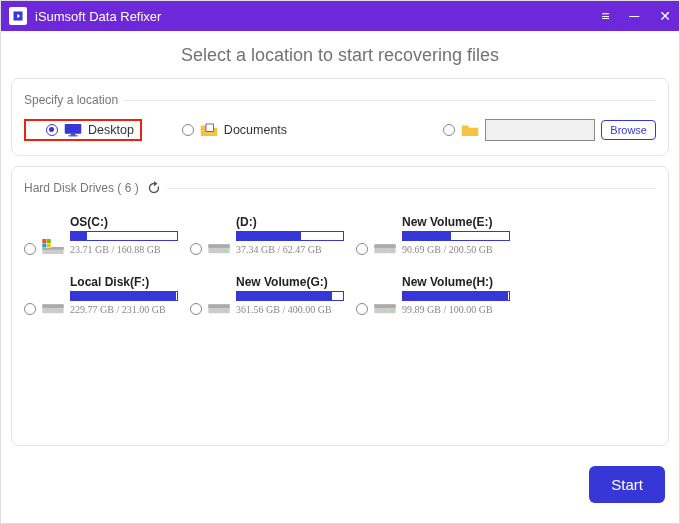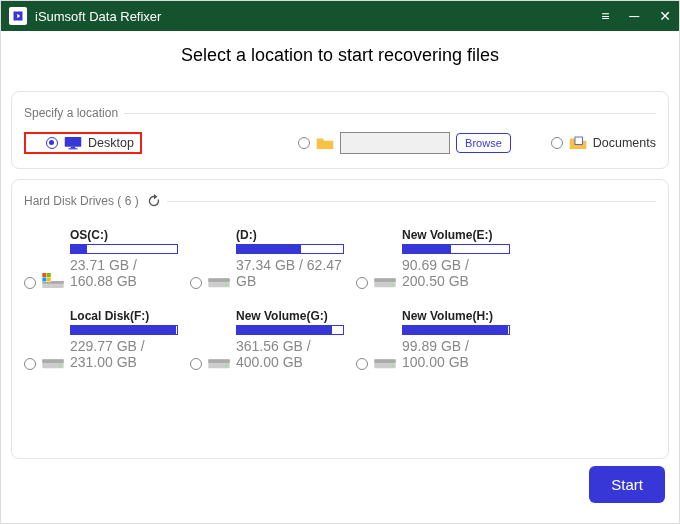--- a/index.html
+++ b/index.html
@@ -1,22 +1,22 @@
 <!DOCTYPE html>
 <html><head>
 <meta charset="utf-8">
 <style>
   * { box-sizing: border-box; margin: 0; padding: 0; font-family: "Segoe UI", Arial, sans-serif; }
   body { width: 680px; height: 524px; background: #fff; border: 1px solid #ddd; overflow: hidden; position: relative; }
-  .titlebar { height: 30px; background: #14532d; display: flex; align-items: center; color: #fff; padding: 0 8px; }
+  .titlebar { height: 30px; background: #6d28d9; display: flex; align-items: center; color: #fff; padding: 0 8px; }
   .titlebar .logo { width: 18px; height: 18px; background: #fff; margin-right: 8px; display: inline-flex; align-items: center; justify-content: center; border-radius: 2px; }
   .titlebar .title { font-size: 13px; flex: 1; }
   .winbtns { display: flex; gap: 20px; font-size: 14px; }
   .winbtn { cursor: pointer; }
-  .heading { text-align: center; font-size: 18px; color: #000000; margin-top: 14px; margin-bottom: 25px; font-weight: 400; }
+  .heading { text-align: center; font-size: 18px; color: #737373; margin-top: 14px; margin-bottom: 12px; font-weight: 400; }
   .card { margin: 0 10px 10px 10px; border: 1px solid #e5e5e5; border-radius: 8px; padding: 14px 12px; position: relative; background: #fff; }
   .loc-row { display: flex; align-items: center; gap: 40px; }
   .loc-opt { display: flex; align-items: center; gap: 6px; font-size: 12.5px; color: #333; }
   .radio { width: 12px; height: 12px; border: 1.5px solid #888; border-radius: 50%; display: inline-block; position: relative; }
   .radio.sel { border-color: #3737d7; }
   .radio.sel::after { content:""; position:absolute; top:2px; left:2px; width:5px; height:5px; border-radius:50%; background:#3737d7; }
   .highlight { border: 2px solid #e21; padding: 2px 6px 2px 20px; display: inline-flex; align-items: flex-start; gap: 6px; }
   .ico-monitor { width:18px; height:14px; }
   .ico-folder { width:18px; height:14px; }
   .browse-input { width: 110px; height: 22px; border: 1px solid #888; background: #f0f0f0; }
@@ -25,21 +25,21 @@
   .drives-legend { display:flex; align-items:center; gap:8px; }
   .refresh { width:14px; height:14px; }
   .drives-grid { display:flex; flex-wrap:wrap; gap-row:20px; column-gap: 12px; padding-top:8px; }
   .drive { width: 154px; display:flex; align-items:flex-end; gap:6px; margin-bottom:20px; }
   .drive .radio { margin-top:3px; flex-shrink:0; }
   .drive-icon { width:22px; height:16px; flex-shrink:0; margin-top:1px; }
   .drive-body { flex:1; min-width:0; }
   .drive-name { font-size:12px; color:#222; font-weight:600; margin-bottom:2px; white-space:nowrap; }
   .bar { width:100%; height:10px; border:1px solid #3737d7; background:#fff; position:relative; }
   .bar-fill { height:100%; background:#3737d7; }
-  .drive-size { font-size:14px; color:#888; margin-top:3px; }
+  .drive-size { font-size:10px; color:#888; margin-top:3px;font-family:Liberation Serif, serif; }
   .start-btn { position:absolute; right:14px; bottom:20px; background:#3737d7; color:#fff; border:none; border-radius:6px; font-size:15px; padding:10px 22px; cursor:pointer; }
   fieldset { border: none; border-top: 1px solid #e5e5e5; padding: 12px 0 0 0; margin: 0; }
   legend { font-size:12px; color:#777; padding: 0 6px 0 0; }
 </style>
 </head>
 <body>
 
 <div class="titlebar">
   <span class="logo">
     <svg viewBox="0 0 16 16" width="12" height="12">
@@ -65,35 +65,35 @@
         <span class="loc-opt">
           <span class="radio sel"></span>
           <svg class="ico-monitor" viewBox="0 0 24 18">
               <rect x="1" y="1" width="22" height="13" rx="1" fill="#3737d7"></rect>
               <rect x="9" y="14" width="6" height="2" fill="#3737d7"></rect>
               <rect x="6" y="16" width="12" height="1.5" fill="#3737d7"></rect>
             </svg>
           <span>Desktop</span>
         </span>
       </span>
-      <span class="loc-opt" style="margin-left:auto;">
-        <span class="radio"></span>
-        <svg class="ico-folder" viewBox="0 0 24 18">
-            <path d="M1 3h8l2 3h12v11H1z" fill="#f6c244"></path>
-          </svg>
-        <input class="browse-input" type="text" style="">
-        <button class="browse-btn">Browse</button>
-      </span>
       <span class="loc-opt">
         <span class="radio"></span>
         <svg class="ico-folder" viewBox="0 0 24 18">
             <path d="M1 3h8l2 3h12v11H1z" fill="#f6c244"></path>
             <rect x="8" y="1" width="10" height="10" fill="#fff" stroke="#3737d7"></rect>
           </svg>
         <span>Documents</span>
+      </span>
+      <span class="loc-opt" style="margin-left:auto;">
+        <span class="radio"></span>
+        <svg class="ico-folder" viewBox="0 0 24 18">
+            <path d="M1 3h8l2 3h12v11H1z" fill="#f6c244"></path>
+          </svg>
+        <input class="browse-input" type="text" style="">
+        <button class="browse-btn">Browse</button>
       </span>
     </div>
   </fieldset>
 </div>
 
 <div class="card drives-card">
   <fieldset>
     <legend class="drives-legend">
       <span>Hard Disk Drives ( 6 )</span>
       <svg class="refresh" viewBox="0 0 16 16">

